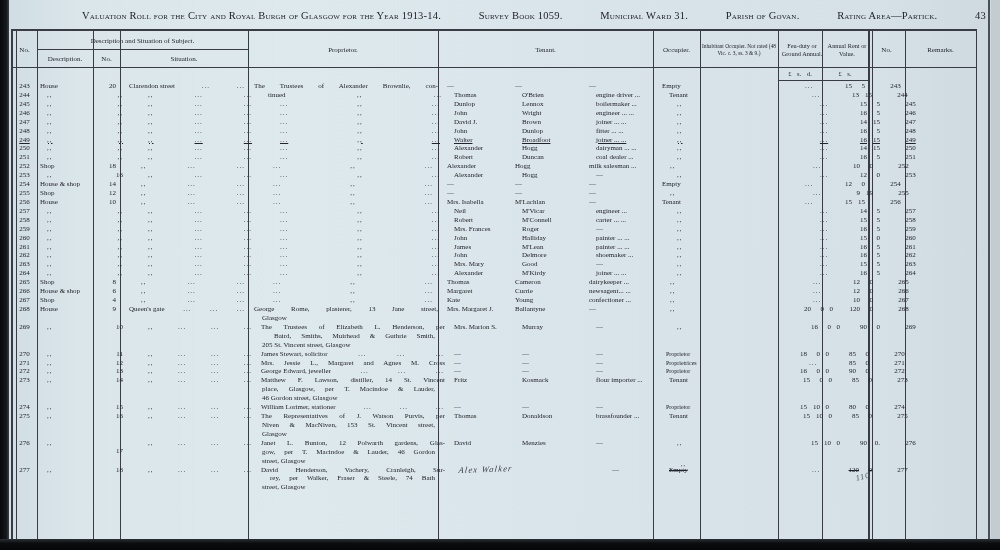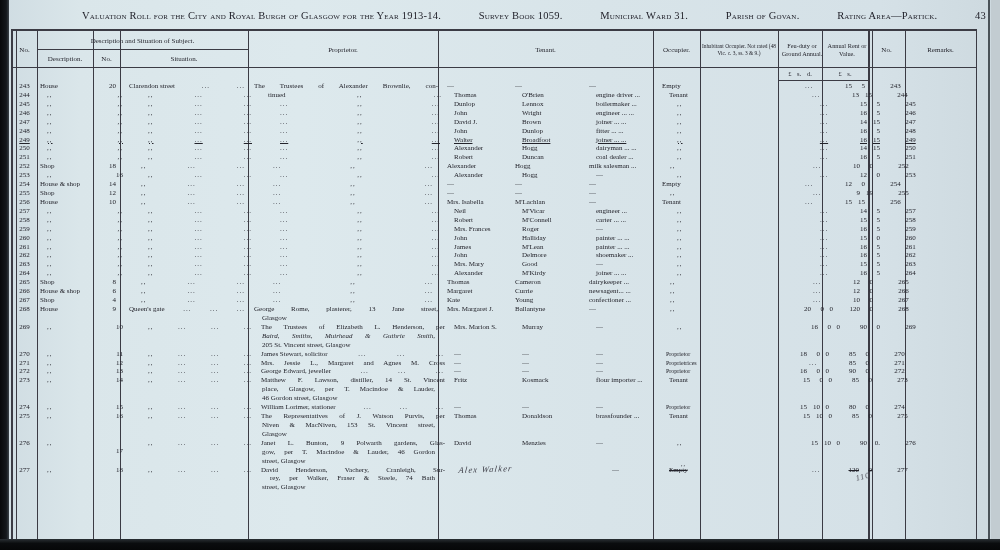--- a/index.html
+++ b/index.html
@@ -892,21 +892,21 @@
         </div>
         <div class="bc ctr" style="width: 37px;">269</div>
         <div class="bc" style="width: 71px;"></div>
       </div>
       <div class="bl" style="top: 331.76px; width: 964px;">
         <div class="bc" style="width: 25px;"></div>
         <div class="bc" style="width: 56px;"></div>
         <div class="bc" style="width: 27px;"></div>
         <div class="bc" style="width: 128px;"></div>
         <div class="bc" style="width: 190px;">
-          <span class="just" style="padding-left: 14px; font-style: italic;">Baird, Smiths, Muirhead &amp; Guthrie Smith,</span>
+          <span class="just" style="padding-left: 26px;">Baird, Smiths, Muirhead &amp; Guthrie Smith,</span>
         </div>
         <div class="bc" style="width: 215px;"></div>
         <div class="bc" style="width: 47px;"></div>
         <div class="bc" style="width: 78px;"></div>
         <div class="bc" style="width: 44px;"></div>
         <div class="bc" style="width: 46px;"></div>
         <div class="bc" style="width: 37px;"></div>
         <div class="bc" style="width: 71px;"></div>
       </div>
       <div class="bl" style="top: 340.68px; width: 964px;">
@@ -1164,21 +1164,21 @@
         <div class="bc ctr" style="width: 25px;">276</div>
         <div class="bc pl10 dit" style="width: 56px;">,,</div>
         <div class="bc rt pr7" style="width: 27px; margin-top: 8px;">17</div>
         <div class="bc flexbet" style="width: 128px; padding-right: 6px;">
           <span class="dit pl18">,,</span>
           <span class="dots">...</span>
           <span class="dots">...</span>
           <span class="dots">...</span>
         </div>
         <div class="bc" style="width: 190px;">
-          <span class="just" style="padding-left: 3px;">Janet L. Bunton, 9 Polwarth gardens, Glas-</span>
+          <span class="just" style="padding-left: 3px;">Janet L. Bunton, 12 Polwarth gardens, Glas-</span>
         </div>
         <div class="bc" style="width: 215px; display: flex;">
           <span class="sub1">David</span>
           <span class="sub2">Menzies</span>
           <span class="sub3">—</span>
         </div>
         <div class="bc pl14" style="width: 47px;"><span class="dit">,,</span></div>
         <div class="bc" style="width: 78px;"></div>
         <div class="bc feu3" style="width: 44px;"><span style="width: 16px; display: inline-block; text-align: right;">15</span><span style="width: 13px; display: inline-block; text-align: right;">10</span><span style="width: 9px; display: inline-block; text-align: right;">0</span></div>
         <div class="bc" style="width: 46px; display: flex; padding-right: 12px; box-sizing: border-box;">

